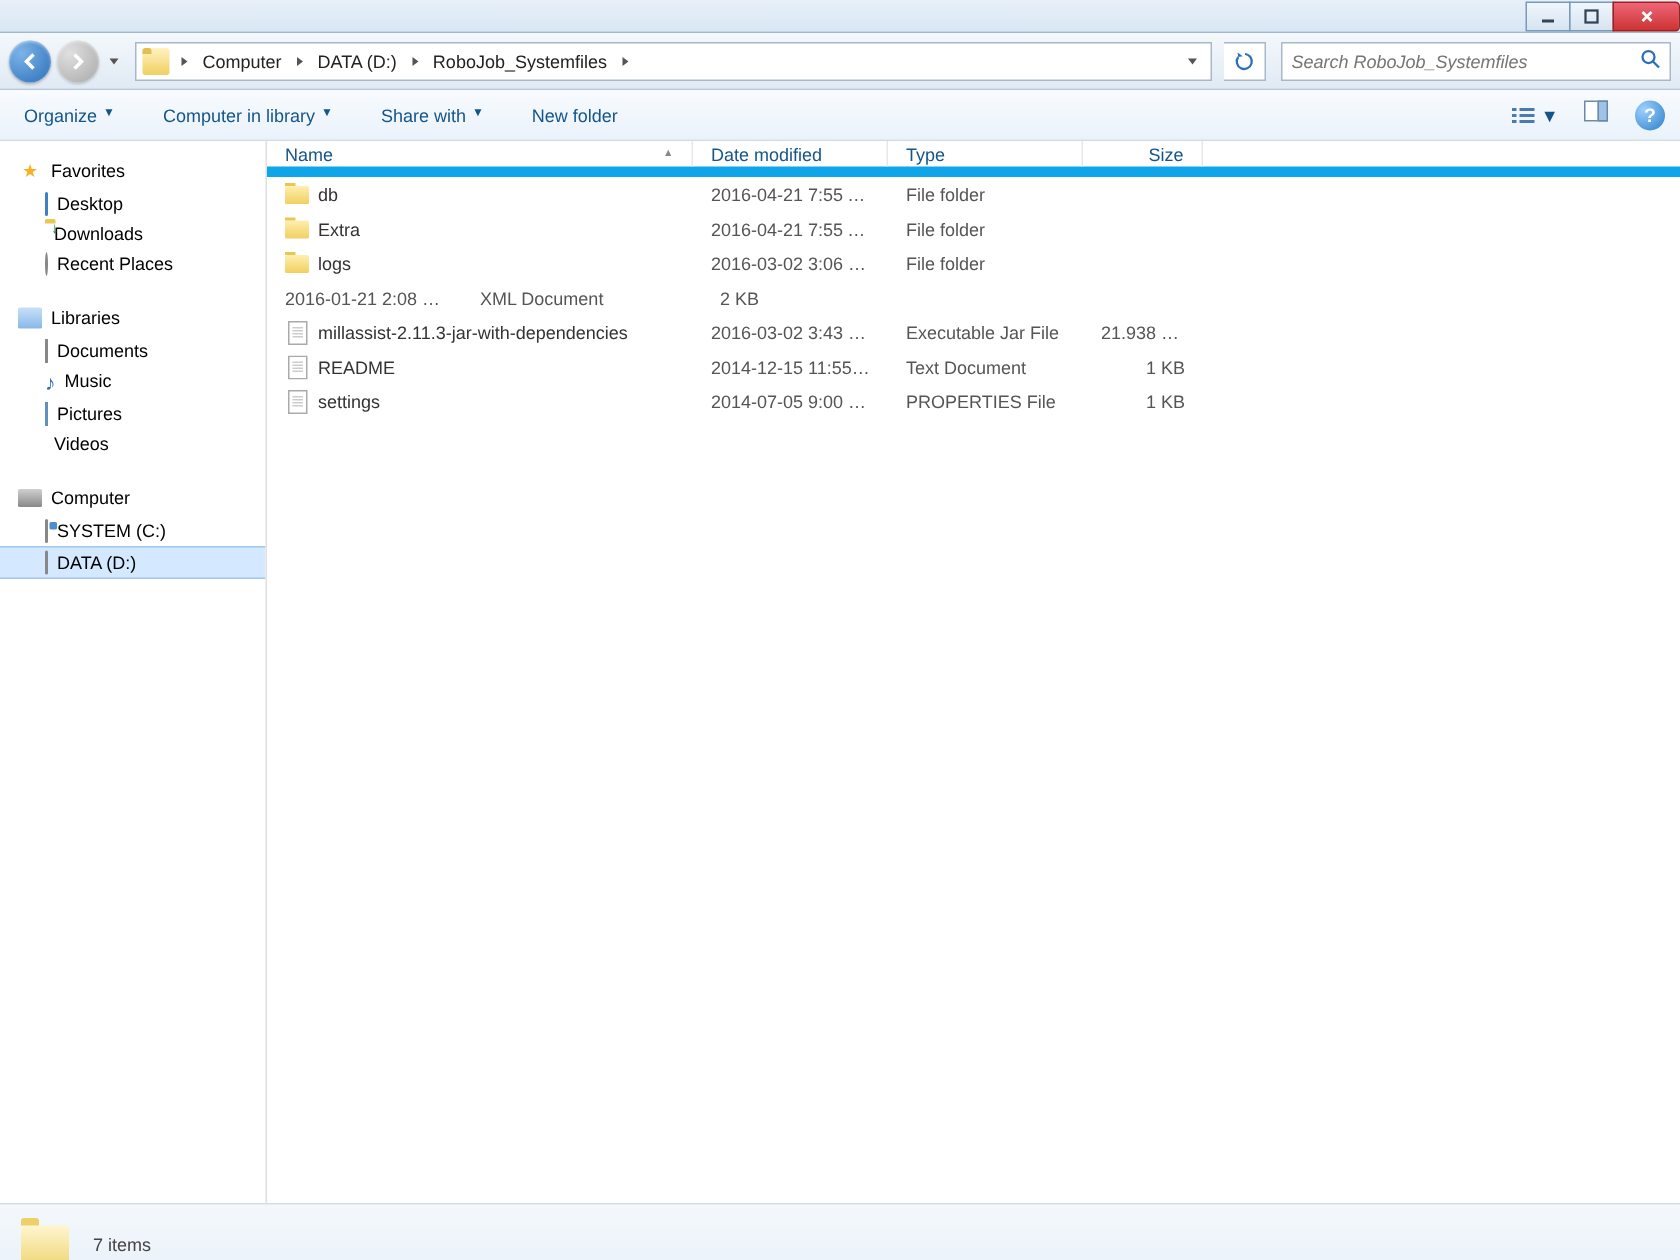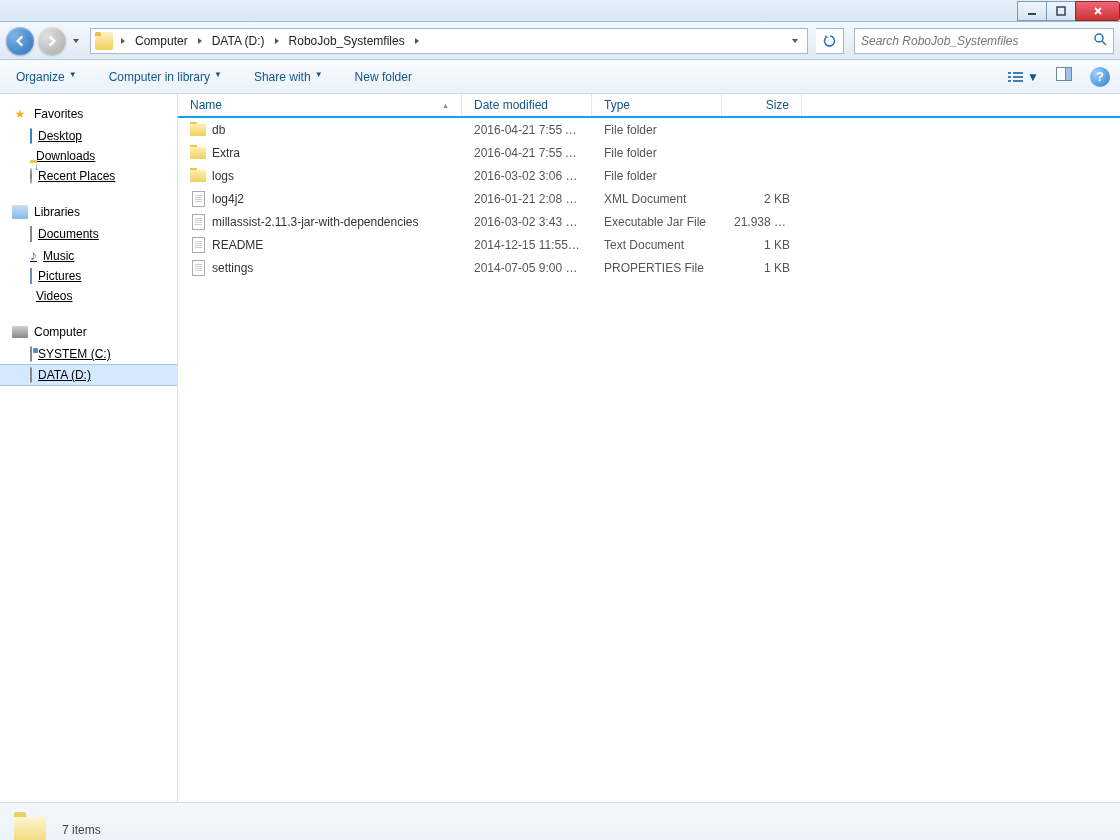--- a/index.html
+++ b/index.html
@@ -43,21 +43,21 @@
 .pane-rect{width:16px;height:14px;border:1px solid #6a8aa8;background:#fff;position:relative;}
 .pane-rect::before{content:"";position:absolute;right:-1px;top:-1px;bottom:-1px;width:5px;background:#9ec2e8;border:1px solid #6a8aa8;}
 .help-btn { width:20px; height:20px; border-radius:50%; background:radial-gradient(circle at 30% 30%,#9ed0ff,#2a7fc8); color:#fff; display:flex; align-items:center; justify-content:center; font-weight:bold; cursor:pointer; font-size:13px;}
 
 
 .body { display:flex; height: calc(840px - 22px - 38px - 34px - 38px); }
 .sidebar { width:178px; background:#fff; border-right:1px solid #e0e0e0; padding:8px 0; overflow:auto;}
 .side-group { margin-bottom:14px;}
 .side-header { display:flex; align-items:center; gap:6px; padding:4px 12px; cursor:pointer;}
 .side-header .icon { width:16px; height:16px; display:flex; align-items:center; justify-content:center;}
-.side-item { display:flex; align-items:flex-end; gap:6px; padding:3px 12px 3px 30px; cursor:pointer;text-decoration:underline;}
+.side-item { display:flex; align-items:flex-start; gap:6px; padding:3px 12px 3px 30px; cursor:pointer;}
 .side-item.selected { background:#d4e8ff; border:1px solid #a0c8ec; border-left:none; border-right:none;}
 .icon-star{color:#f8b020;}
 .icon-desktop{width:16px;height:12px;background:linear-gradient(#a0d0ff,#5090d0);border:1px solid #4080c0;border-radius:1px;}
 .icon-folder{width:16px;height:12px;background:linear-gradient(#fff2c0,#f0d060);border-radius:1px;position:relative;}
 .icon-folder::before{content:"";position:absolute;top:-3px;left:0;width:7px;height:3px;background:#e8c850;border-radius:1px 1px 0 0;}
 .icon-folder.dl::after{content:"↓";position:absolute;top:-2px;left:4px;color:#2a8a2a;font-size:10px;font-weight:bold;}
 .icon-recent{width:14px;height:14px;border:1px solid #888;border-radius:50%;position:relative;background:#fff;}
 .icon-lib{width:16px;height:14px;background:linear-gradient(#c8e0f8,#88b8e8);border-radius:1px;}
 .icon-doc{width:12px;height:15px;background:#fff;border:1px solid #888;position:relative;}
 .icon-music{color:#2a6fb8;font-size:14px;}
@@ -65,21 +65,21 @@
 .icon-vid{width:14px;height:12px;background:#3a5a8a;position:relative;}
 .icon-vid::before,.icon-vid::after{content:"";position:absolute;width:2px;top:0;bottom:0;background:repeating-linear-gradient(#fff 0,#fff 1px,#3a5a8a 1px,#3a5a8a 2px);}
 .icon-vid::before{left:0}.icon-vid::after{right:0}
 .icon-comp{width:16px;height:12px;background:linear-gradient(#d0d0d0,#888);border-radius:1px;position:relative;}
 .icon-drive{width:16px;height:10px;background:linear-gradient(#e0e0e0,#b0b0b0);border:1px solid #888;border-radius:1px;}
 .icon-drive.sys::after{content:"";position:absolute;width:5px;height:5px;background:#4a90d0;border-radius:1px;margin-left:2px;margin-top:1px;}
 .icon-net{width:14px;height:14px;background:radial-gradient(#80c0f0,#2a6fb8);border-radius:50%;}
 
 
 .content { flex:1; background:#fff; overflow:auto;}
-.col-headers { display:flex; height:24px; border-bottom:2px solid #0ea5e9; position:sticky; top:0; background:#fff;}
+.col-headers { display:flex; height:24px; border-bottom:7px solid #0ea5e9; position:sticky; top:0; background:#fff;}
 .col-h { padding:4px 12px; color:#14568a; border-right:1px solid #e8e8e8; cursor:pointer; display:flex; align-items:center;}
 .col-h.sorted::after{content:"▲";font-size:7px;color:#888;margin-left:auto;}
 .col-name{width:284px;position:relative;}
 .col-date{width:130px;}
 .col-type{width:130px;}
 .col-size{width:80px;text-align:right;justify-content:flex-end;}
 .file-row { display:flex; height:23px; align-items:center; cursor:pointer;}
 .cell { padding:0 12px; white-space:nowrap; overflow:hidden; text-overflow:ellipsis; color:#333;}
 .cell.name { width:284px; display:flex; align-items:center; gap:6px;}
 .cell.date { width:130px; color:#555;}
@@ -314,26 +314,20 @@
             <span class="file-icon">
               <span class="fi-folder"></span>
             </span>
             <span>logs</span>
           </div>
           <div class="cell date">2016-03-02 3:06 PM</div>
           <div class="cell type">File folder</div>
           <div class="cell size"></div>
         </div>
         <div class="file-row">
-          <div class="cell name">
-            <span class="file-icon">
-              <span class="fi-file"></span>
-            </span>
-            <span>log4j2</span>
-          </div>
           <div class="cell date">2016-01-21 2:08 PM</div>
           <div class="cell type">XML Document</div>
           <div class="cell size">2 KB</div>
         </div>
         <div class="file-row">
           <div class="cell name">
             <span class="file-icon">
               <span class="fi-file"></span>
             </span>
             <span>millassist-2.11.3-jar-with-dependencies</span>

